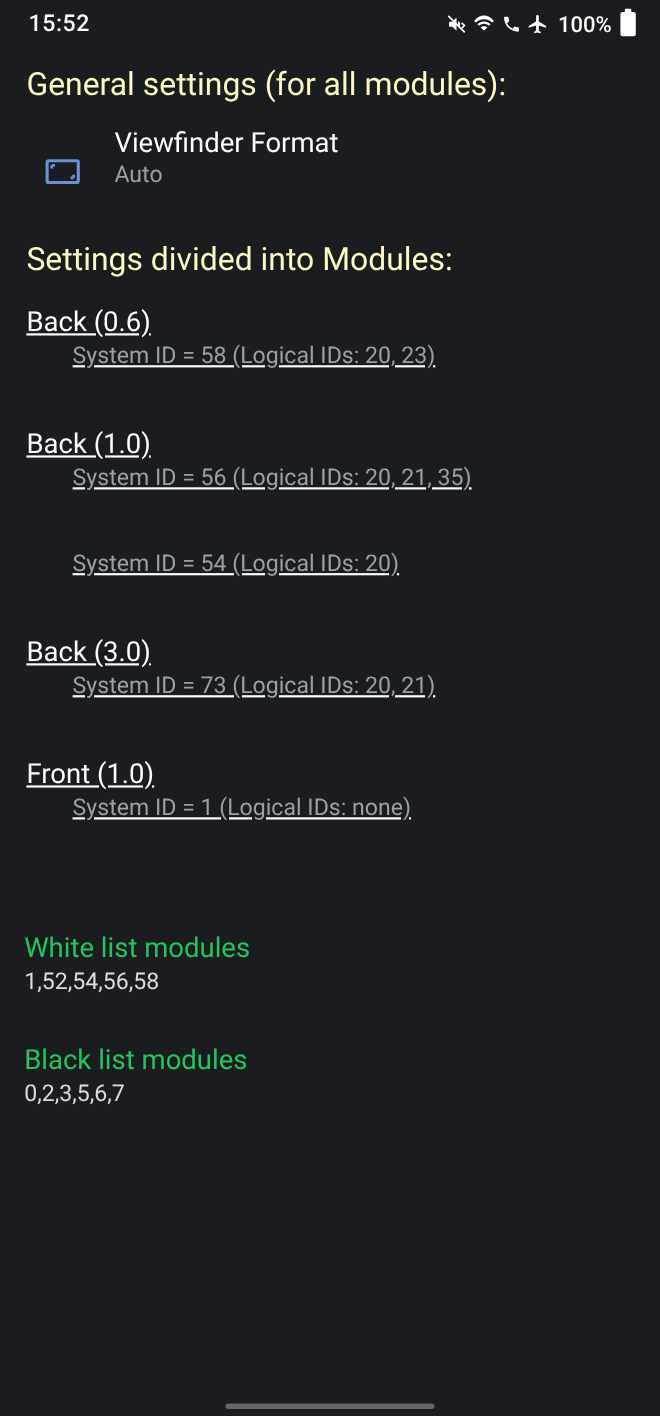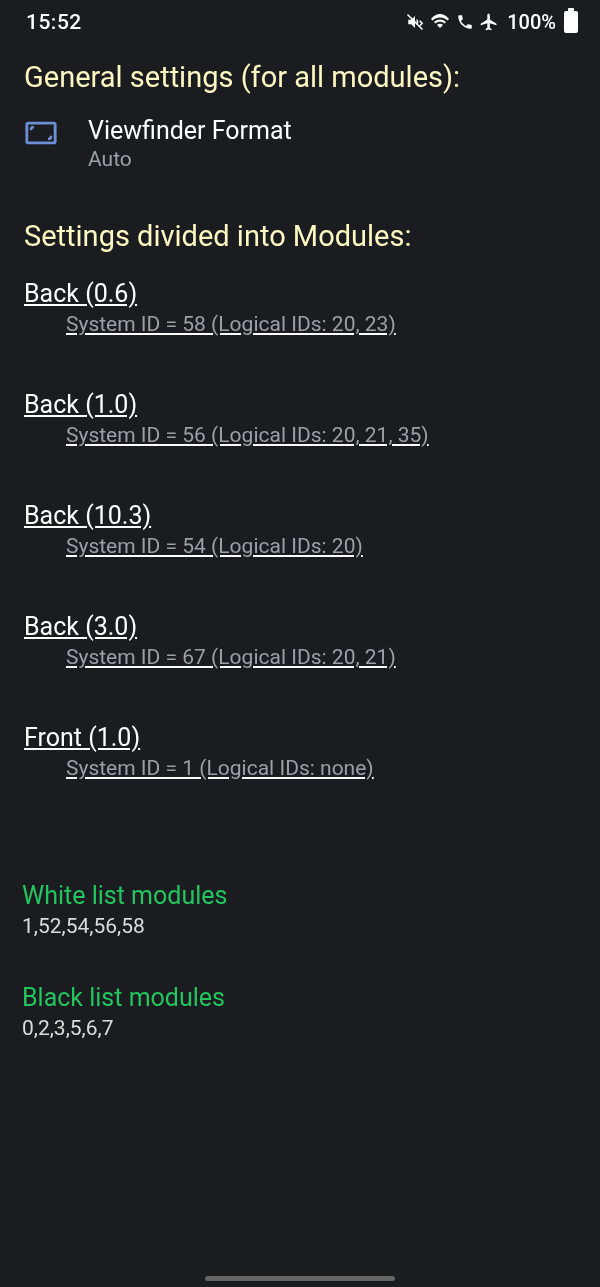--- a/index.html
+++ b/index.html
@@ -59,23 +59,24 @@
       background: #fff;
       border-radius: 1px 1px 0 0;
     }
     .section-header {
       color: #fef9c3;
       font-size: 29px;
       padding: 18px 24px 6px 24px;
     }
     .pref-row {
       display: flex;
-      align-items: flex-start;
+      align-items: flex-end;
       padding: 16px 24px 14px 24px;
       gap: 32px;
+      margin-left: 16px;
     }
     .pref-icon {
       width: 32px;
       height: 32px;
       flex-shrink: 0;
     }
     .pref-text {
       display: flex;
       flex-direction: column;
       gap: 2px;
@@ -189,27 +190,26 @@
   <div class="module-title">Back  (0.6)</div>
   <div class="module-subtitle">System ID = 58  (Logical IDs:  20, 23)</div>
 </div>
 <div class="spacer-small"></div>
 <div class="module-row">
   <div class="module-title">Back  (1.0)</div>
   <div class="module-subtitle">System ID = 56  (Logical IDs:  20, 21, 35)</div>
 </div>
 <div class="spacer-small"></div>
 <div class="module-row">
-  <div class="module-title">Back  (10.3)</div>
   <div class="module-subtitle">System ID = 54  (Logical IDs:  20)</div>
 </div>
 <div class="spacer-small"></div>
 <div class="module-row">
   <div class="module-title">Back  (3.0)</div>
-  <div class="module-subtitle">System ID = 67  (Logical IDs:  20, 21)</div>
+  <div class="module-subtitle">System ID = 73  (Logical IDs:  20, 21)</div>
 </div>
 <div class="spacer-small"></div>
 <div class="module-row">
   <div class="module-title">Front  (1.0)</div>
   <div class="module-subtitle">System ID = 1  (Logical IDs:  none)</div>
 </div>
 
 <div class="spacer-large"></div>
 
 <div class="list-row">

